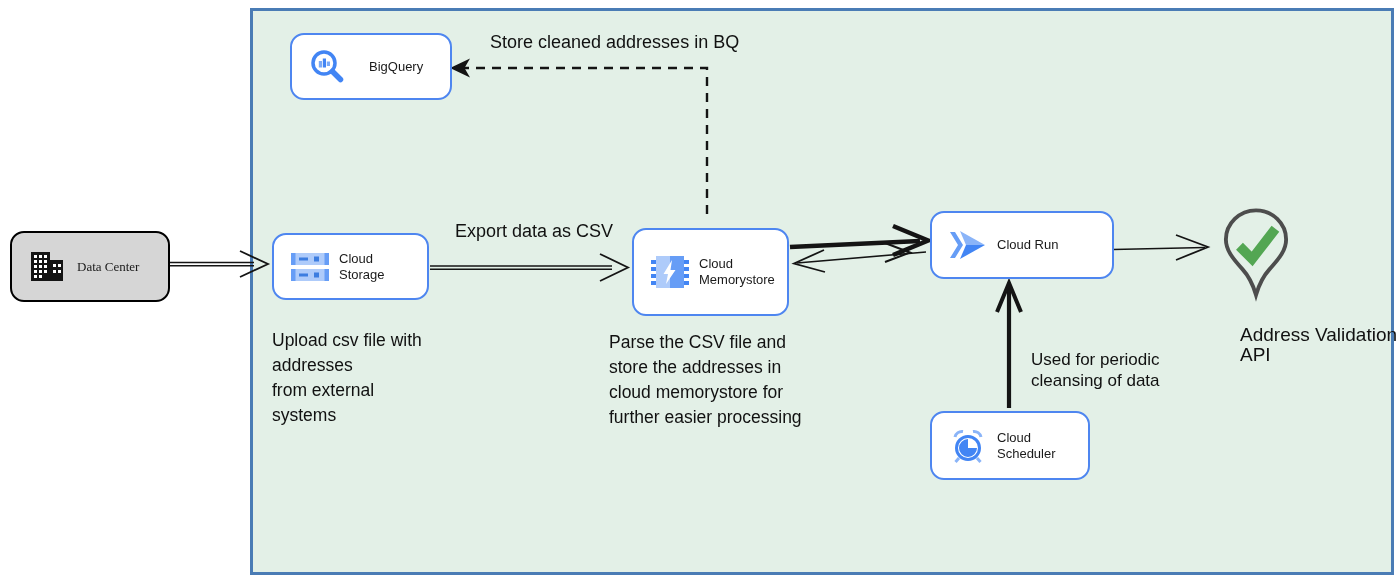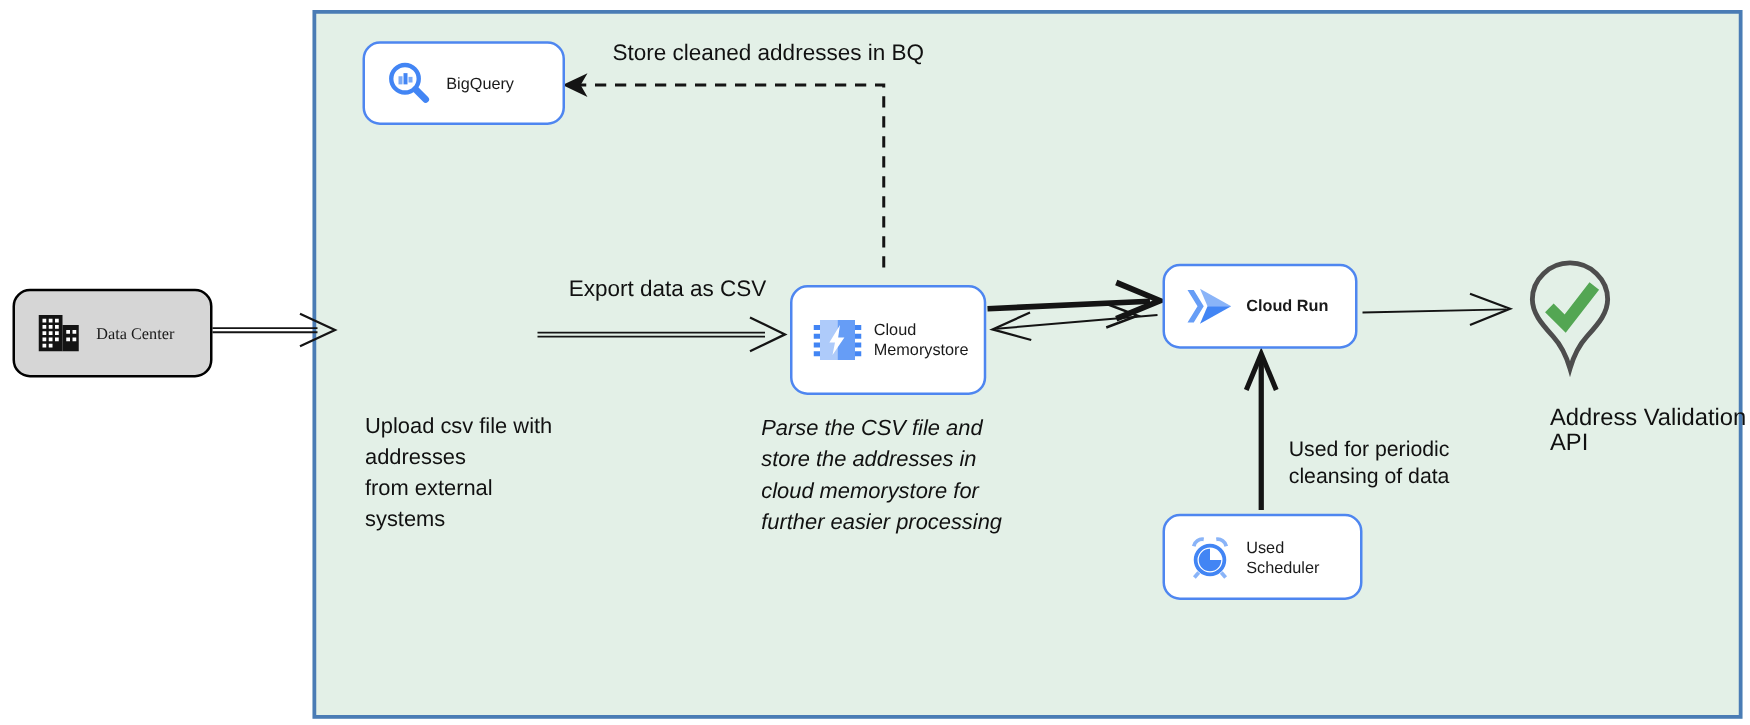--- a/index.html
+++ b/index.html
@@ -91,33 +91,54 @@
           <rect x="24" y="13" width="3" height="3"></rect>
             <rect x="29" y="13" width="3" height="3"></rect>
           <rect x="24" y="19" width="3" height="3"></rect>
             <rect x="29" y="19" width="3" height="3"></rect>
         </g>
       </svg>
     </span>
     <span class="lbl">Data Center</span>
   </div>
 
-  <div class="node" style="left:290px;top:33px;width:162px;height:67px;">
+  <div class="node" style="left:290px;top:33px;width:162px;height:67px;gap:12px;">
     <span class="ic">
       <svg width="38" height="38" viewBox="0 0 38 38">
         <circle cx="15" cy="15" r="11" fill="#fff" stroke="#4285f4" stroke-width="3.5"></circle>
         <line x1="23.5" y1="23.5" x2="31.5" y2="31.5" stroke="#4285f4" stroke-width="5.5" stroke-linecap="round"></line>
         <rect x="9.8" y="13" width="3.2" height="6.5" fill="#7baaf7"></rect>
         <rect x="13.8" y="10.5" width="3.2" height="9" fill="#4285f4"></rect>
         <rect x="17.8" y="13.5" width="3.2" height="4.5" fill="#7baaf7"></rect>
       </svg>
     </span>
     <span class="lbl">BigQuery</span>
   </div>
 
+  <div class="node" style="left:272px;top:233px;width:157px;height:67px;">
+    <span class="ic">
+      <svg width="42" height="34" viewBox="0 0 42 34">
+        <g>
+          <rect x="2" y="3" width="38" height="12" fill="#aecbfa"></rect>
+          <rect x="2" y="3" width="4.5" height="12" fill="#669df6"></rect>
+          <rect x="35.5" y="3" width="4.5" height="12" fill="#669df6"></rect>
+          <rect x="10" y="7.5" width="9" height="3" fill="#3c7de0"></rect>
+          <rect x="25" y="6.5" width="5" height="5" fill="#3c7de0"></rect>
+        </g>
+        <g>
+          <rect x="2" y="19" width="38" height="12" fill="#aecbfa"></rect>
+          <rect x="2" y="19" width="4.5" height="12" fill="#669df6"></rect>
+          <rect x="35.5" y="19" width="4.5" height="12" fill="#669df6"></rect>
+          <rect x="10" y="23.5" width="9" height="3" fill="#3c7de0"></rect>
+          <rect x="25" y="22.5" width="5" height="5" fill="#3c7de0"></rect>
+        </g>
+      </svg>
+    </span>
+    <span class="lbl">Cloud Storage</span>
+  </div>
 
   <div class="node" style="left:632px;top:228px;width:157px;height:88px;">
     <span class="ic">
       <svg width="42" height="38" viewBox="0 0 42 38">
         <g fill="#4285f4">
           <rect x="2" y="7" width="5" height="4"></rect>
             <rect x="2" y="14" width="5" height="4"></rect>
           <rect x="2" y="21" width="5" height="4"></rect>
             <rect x="2" y="28" width="5" height="4"></rect>
           <rect x="35" y="7" width="5" height="4"></rect>
@@ -127,21 +148,21 @@
         </g>
         <rect x="7" y="3" width="14" height="32" fill="#aecbfa"></rect>
         <rect x="21" y="3" width="14" height="32" fill="#669df6"></rect>
         <polygon points="23,7 14.5,21 19,21 17,31 26.5,17 21.5,17" fill="#fff"></polygon>
       </svg>
     </span>
     <span class="lbl">Cloud
 Memorystore</span>
   </div>
 
-  <div class="node" style="left:930px;top:211px;width:156px;height:68px;font-weight:bold;">
+  <div class="node" style="left:930px;top:211px;width:184px;height:68px;">
     <span class="ic">
       <svg width="38" height="32" viewBox="0 0 38 32">
         <path d="M1,3 L6,3 L14,16 L6,29 L1,29 L9,16 Z" fill="#669df6"></path>
         <path d="M11,2 L36,16 L17,16 Z" fill="#8ab4f8"></path>
         <path d="M17,16 L36,16 L11,30 Z" fill="#4285f4"></path>
       </svg>
     </span>
     <span class="lbl">Cloud Run</span>
   </div>
 
@@ -149,44 +170,44 @@
     <span class="ic">
       <svg width="36" height="36" viewBox="0 0 36 36">
         <path d="M5,9 A7,7 0 0,1 13,3.5" stroke="#8ab4f8" stroke-width="3" fill="none"></path>
         <path d="M31,9 A7,7 0 0,0 23,3.5" stroke="#8ab4f8" stroke-width="3" fill="none"></path>
         <path d="M9,30 L5.5,34" stroke="#8ab4f8" stroke-width="3"></path>
         <path d="M27,30 L30.5,34" stroke="#8ab4f8" stroke-width="3"></path>
         <circle cx="18" cy="20" r="11.5" fill="#fff" stroke="#4285f4" stroke-width="3"></circle>
         <path d="M18,20 L18,11 A9,9 0 1,0 27,20 Z" fill="#4285f4"></path>
       </svg>
     </span>
-    <span class="lbl">Used Scheduler</span>
+    <span class="lbl">Cloud Scheduler</span>
   </div>
 
   <div class="pin-node" style="left:1222px;top:207px;width:68px;height:98px;">
     <span>
       <svg width="68" height="98" viewBox="0 0 70 100">
         <path d="M35,3 C52,3 66,16.5 66,33 C66,44 59,52.5 49,63.5 C43.5,69.5 38.5,78 35,90 C31.5,78 26.5,69.5 21,63.5 C11,52.5 4,44 4,33 C4,16.5 18,3 35,3 Z" fill="none" stroke="#4d4d4d" stroke-width="4"></path>
         <path d="M18,40 L31,53 L55,22" fill="none" stroke="#53a653" stroke-width="10" stroke-linejoin="miter"></path>
       </svg>
     </span>
   </div>
   <div class="edge-label" style="left:1240px;top:325px;font-size:19px;line-height:20px;">Address Validation
 API</div>
 
   <div class="edge-label" style="left:490px;top:32px;text-align:center;">Store cleaned addresses in BQ</div>
 
   <div class="edge-label" style="left:1031px;top:349px;font-size:17px;line-height:21px;">Used for periodic
 cleansing of data</div>
 
   <div class="edge-label" style="left:455px;top:221px;">Export data as CSV</div>
 
-  <div class="note" style="left:272px;top:328px;margin-left:20px;">Upload csv file with
+  <div class="note" style="left:272px;top:328px;">Upload csv file with
 addresses
 from external
 systems</div>
 
-  <div class="note" style="left:609px;top:330px;font-style:italic;">Parse the CSV file and
+  <div class="note" style="left:609px;top:330px;">Parse the CSV file and
 store the addresses in
 cloud  memorystore for
 further easier processing</div>
 
 </div>
 
 </body></html>

